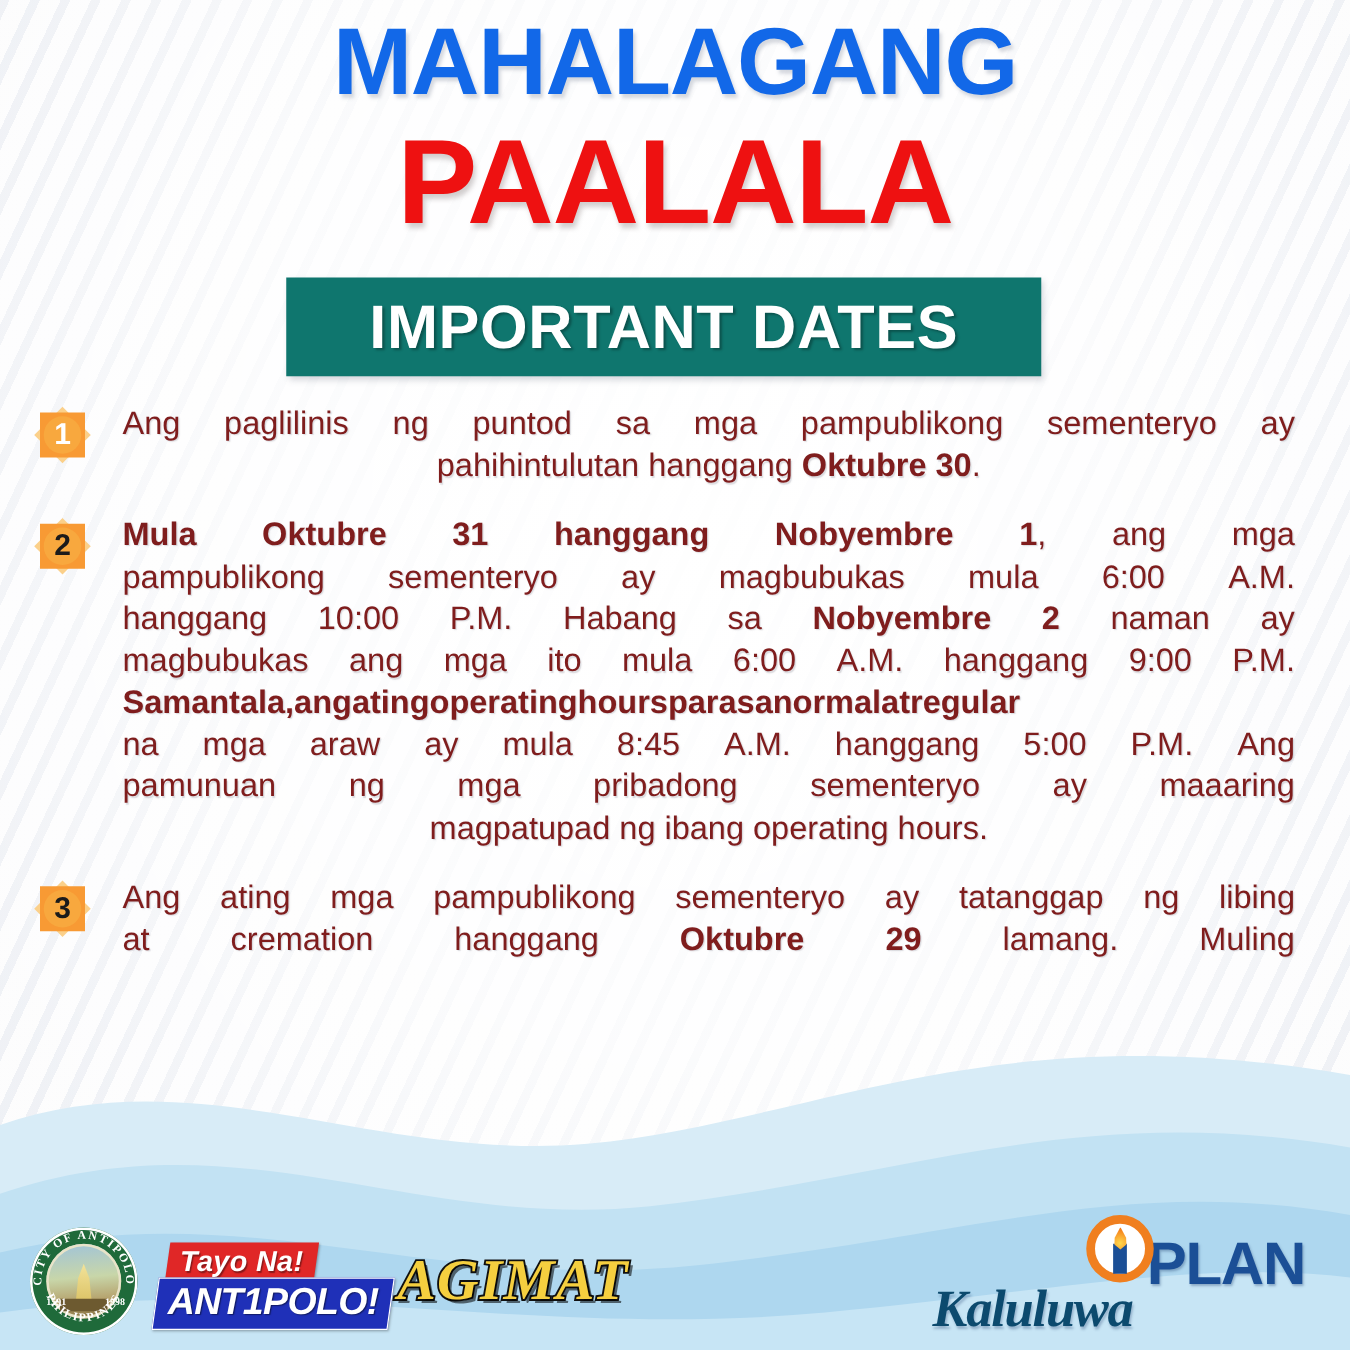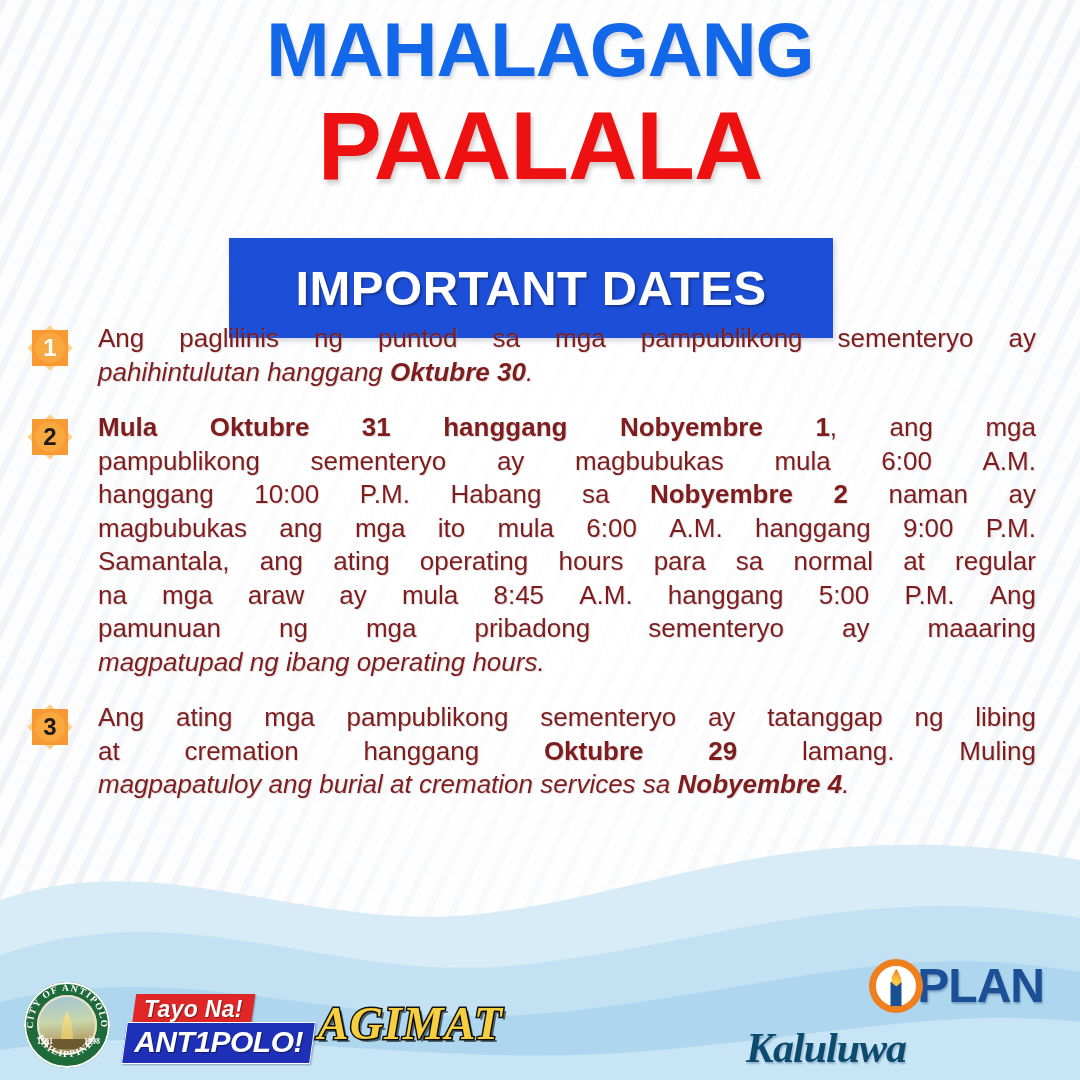--- a/index.html
+++ b/index.html
@@ -83,27 +83,26 @@
     margin-top: 12px;
     text-shadow: 2px 4px 4px rgba(120,110,110,0.33);
   }
 
   
   .banner {
     position: absolute;
     top: 222px;
     left: 229px;
     width: 604px;
-    height: 100px;
-    background: #1d4ed8;
+    height: 79px;
+    background: #0f766e;
     display: flex;
     align-items: center;
     justify-content: center;
     box-shadow: 2px 3px 5px rgba(90,100,120,0.25);
-    margin-top: 16px;
   }
   .banner-text {
     color: #ffffff;
     font-size: 49px;
     font-weight: bold;
     letter-spacing: 0.5px;
     text-shadow: 2px 2px 2px rgba(0,0,0,0.30);
   }
 
   
@@ -169,21 +168,21 @@
 
   .para {
     font-size: 26px;
     line-height: 1.29;
     color: #7f1d1d;
     text-align: justify;
     text-justify: inter-word;
     text-shadow: 1px 1px 1px rgba(150,150,160,0.35);
   }
   .para b { font-weight: bold; }
-  .para .last-line { text-align: left; font-style: italic; }
+  .para .last-line { text-align: center; }
 
   
   .footer {
     position: absolute;
     left: 0;
     bottom: 0;
     width: 1080px;
     height: 132px;
     z-index: 6;
   }
@@ -346,20 +345,21 @@
     background: radial-gradient(circle at 50% 70%, #ffd84d 0%, #f6891f 70%, #ee6a12 100%);
     border-radius: 50% 50% 45% 45% / 65% 65% 35% 35%;
     clip-path: polygon(50% 0%, 88% 48%, 90% 78%, 50% 100%, 10% 78%, 12% 48%);
   }
   .plan-word {
     font-size: 48px;
     font-weight: bold;
     color: #1b4f96;
     letter-spacing: -1px;
     text-shadow: 1px 2px 2px rgba(30,60,110,0.35);
+    margin-top: 26px;
   }
   .kaluluwa-word {
     position: absolute;
     left: 0;
     bottom: 0;
     font-family: "Liberation Serif", serif;
     font-size: 42px;
     font-style: italic;
     font-weight: bold;
     color: #0c4a6e;
@@ -413,37 +413,36 @@
             <div class="diamond"></div>
             <div class="square"></div>
             <div class="circle"></div>
             <div class="num">2</div>
           </div>
           <div class="para">
             <div style="display: flex; justify-content: space-between; white-space: pre;"><span><b>Mula</b></span><span><b>Oktubre</b></span><span><b>31</b></span><span><b>hanggang</b></span><span><b>Nobyembre</b></span><span><b>1</b><span>,</span></span><span>ang</span><span>mga</span></div>
             <div style="display: flex; justify-content: space-between; white-space: pre;"><span>pampublikong</span><span>sementeryo</span><span>ay</span><span>magbubukas</span><span>mula</span><span>6:00</span><span>A.M.</span></div>
             <div style="display: flex; justify-content: space-between; white-space: pre;"><span>hanggang</span><span>10:00</span><span>P.M.</span><span>Habang</span><span>sa</span><span><b>Nobyembre</b></span><span><b>2</b></span><span>naman</span><span>ay</span></div>
             <div style="display: flex; justify-content: space-between; white-space: pre;"><span>magbubukas</span><span>ang</span><span>mga</span><span>ito</span><span>mula</span><span>6:00</span><span>A.M.</span><span>hanggang</span><span>9:00</span><span>P.M.</span></div>
-            <div style="display: flex; justify-content: space-between; white-space: pre;"><span>Samantala,</span><span>ang</span><span>ating</span><span>operating</span><span>hours</span><span>para</span><span>sa</span><span>normal</span><span>at</span><span>regular</span></div>
+            <div style="display: flex; justify-content: flex-start; white-space: pre; font-weight: bold;"><span>Samantala,</span><span>ang</span><span>ating</span><span>operating</span><span>hours</span><span>para</span><span>sa</span><span>normal</span><span>at</span><span>regular</span></div>
             <div style="display: flex; justify-content: space-between; white-space: pre;"><span>na</span><span>mga</span><span>araw</span><span>ay</span><span>mula</span><span>8:45</span><span>A.M.</span><span>hanggang</span><span>5:00</span><span>P.M.</span><span>Ang</span></div>
             <div style="display: flex; justify-content: space-between; white-space: pre; gap: 42px;"><span>pamunuan</span><span>ng</span><span>mga</span><span>pribadong</span><span>sementeryo</span><span>ay</span><span>maaaring</span></div>
             <div class="last-line"><span>magpatupad ng ibang operating hours.</span></div>
           </div>
         </div>
         <div class="item">
           <div class="badge">
             <div class="diamond"></div>
             <div class="square"></div>
             <div class="circle"></div>
             <div class="num">3</div>
           </div>
           <div class="para">
             <div style="display: flex; justify-content: space-between; white-space: pre;"><span>Ang</span><span>ating</span><span>mga</span><span>pampublikong</span><span>sementeryo</span><span>ay</span><span>tatanggap</span><span>ng</span><span>libing</span></div>
             <div style="display: flex; justify-content: space-between; white-space: pre;"><span>at</span><span>cremation</span><span>hanggang</span><span><b>Oktubre</b></span><span><b>29</b></span><span>lamang.</span><span>Muling</span></div>
-            <div class="last-line"><span>magpapatuloy ang burial at cremation services sa </span><b>Nobyembre 4</b><span>.</span></div>
           </div>
         </div>
       </div>
 
     <div class="footer">
 
       <div class="logo-row-left">
 
         <div class="seal">
           <div class="seal-inner">

